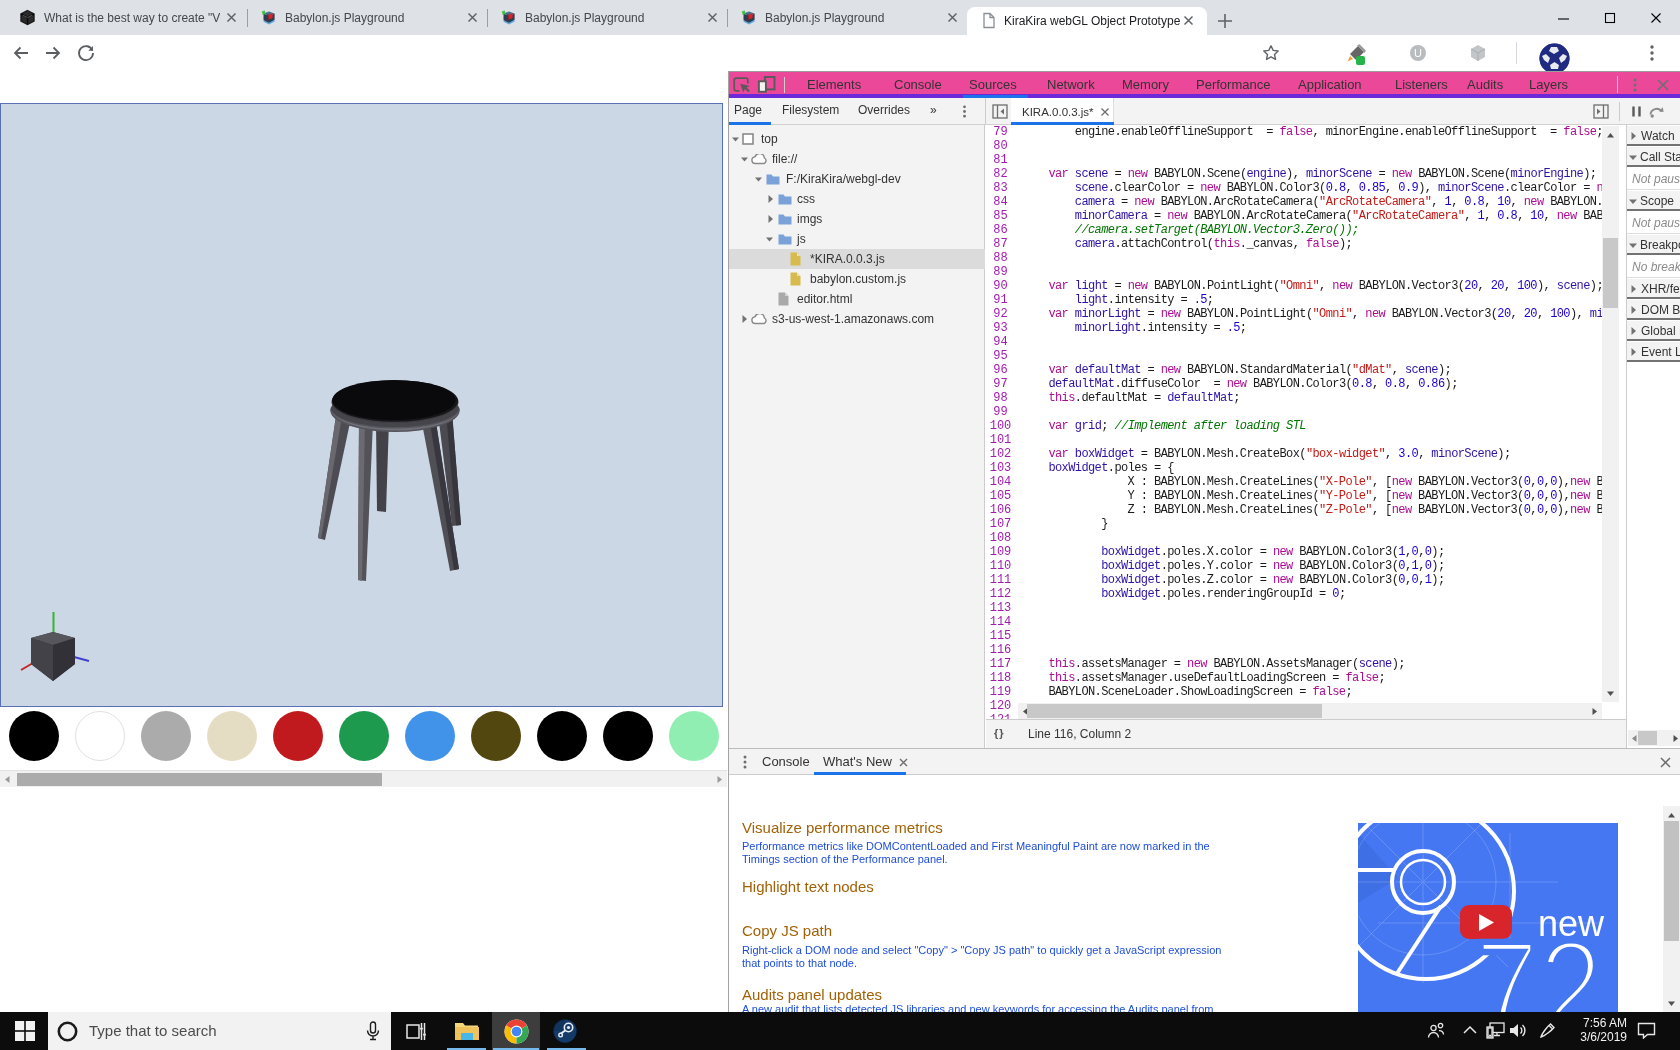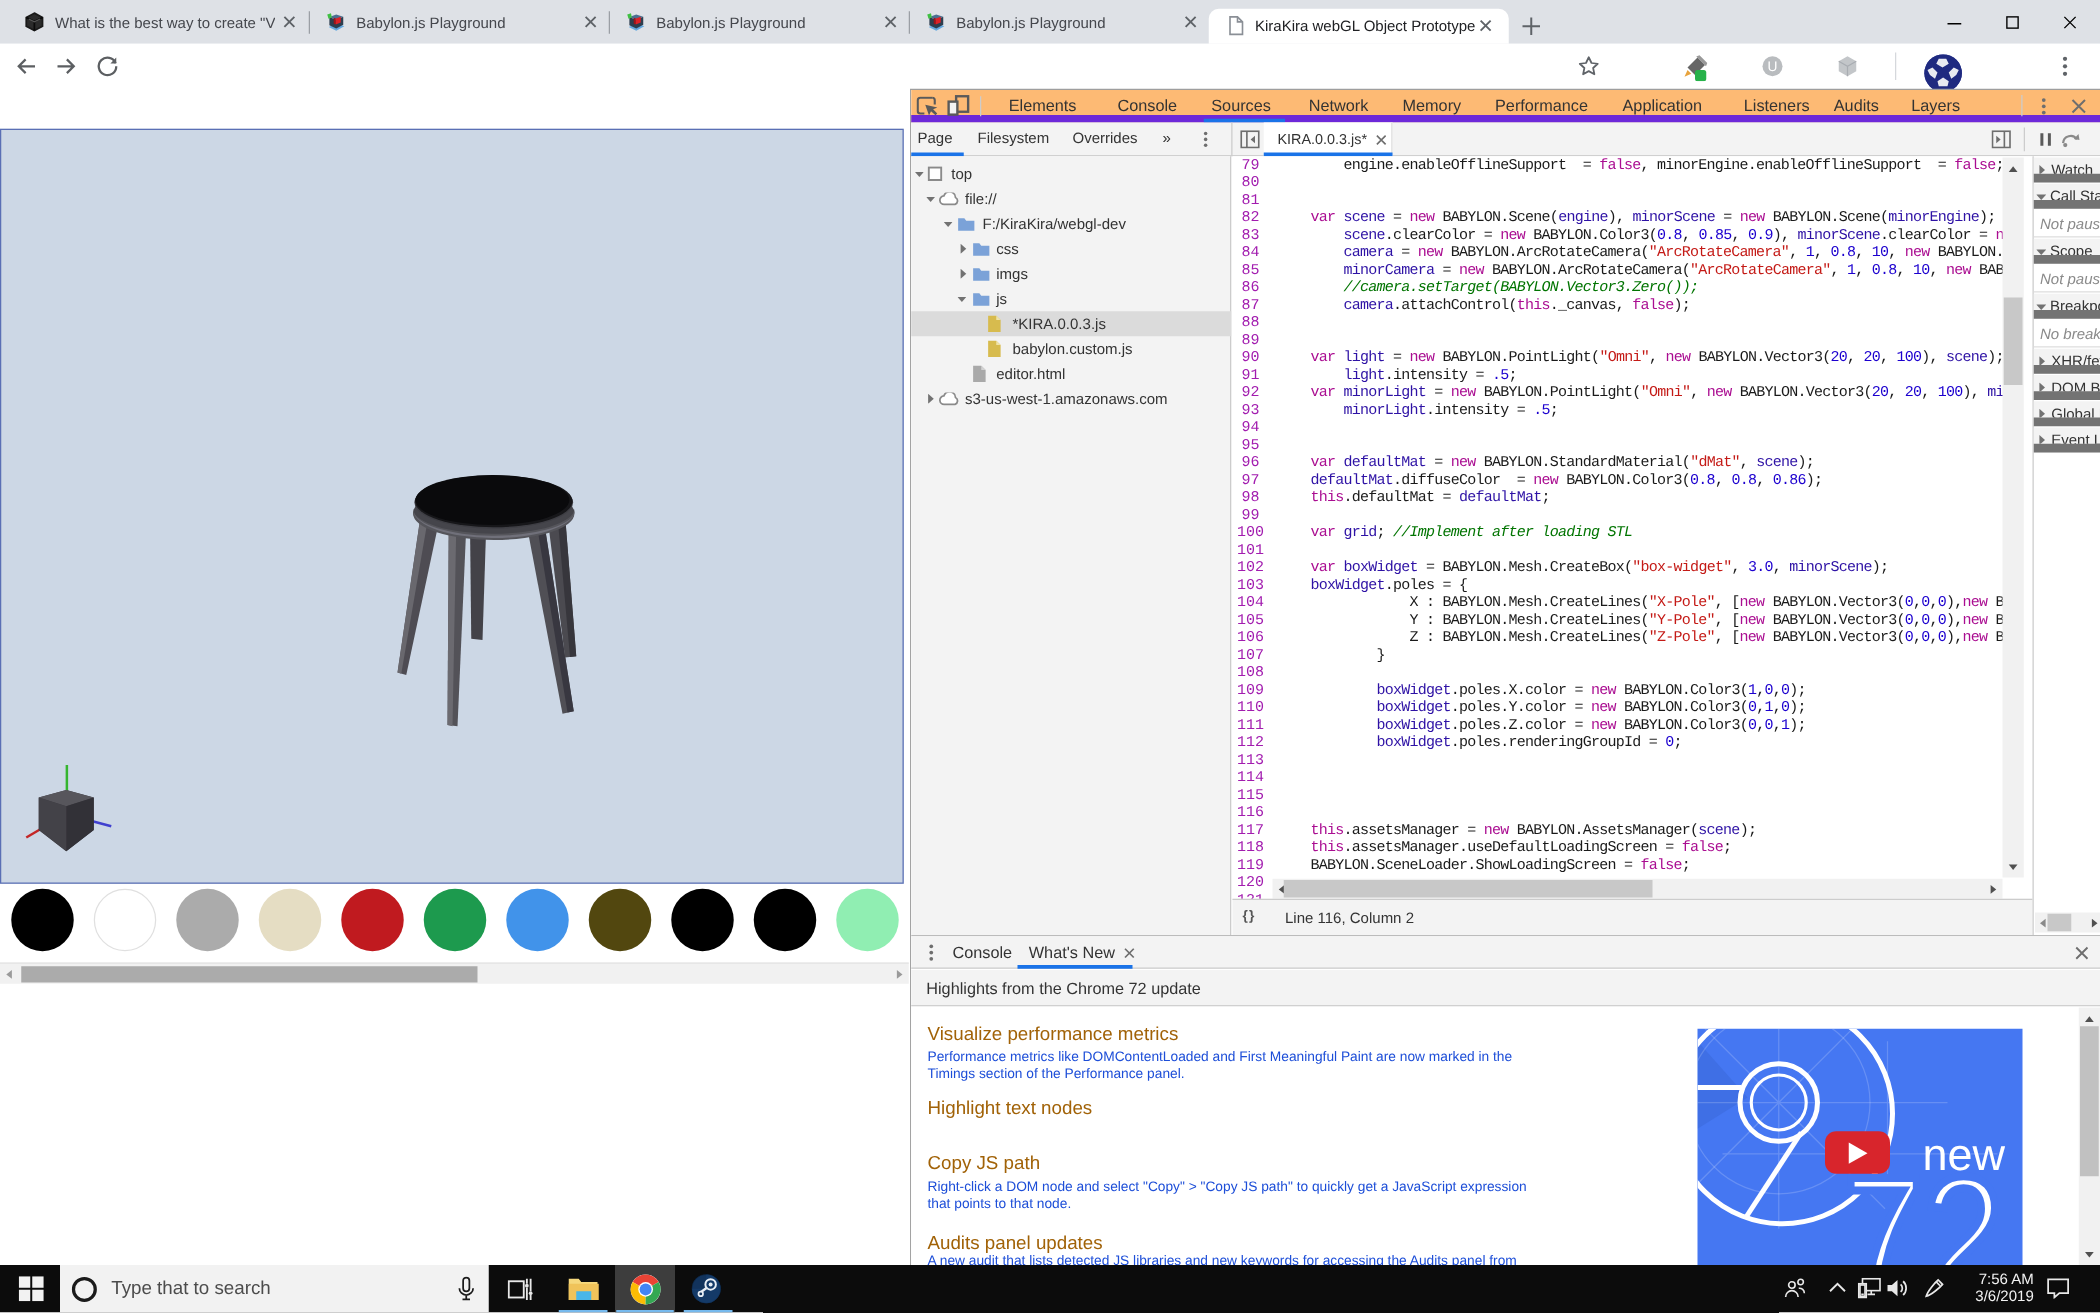--- a/index.html
+++ b/index.html
@@ -16,33 +16,33 @@
 #omnibox{position:absolute;left:110px;top:4px;width:1143px;height:28px;background:#f1f3f4;border-radius:14px;color:#5f6368}
 #omnibox .url{position:absolute;left:71px;top:6px;font-size:14px;color:#202124}
 
 #page{position:absolute;left:0;top:72px;width:728px;height:940px;background:#fff}
 #canvas3d{position:absolute;left:0;top:31px;width:723px;height:604px;background:#ccd7e5;border:1px solid #5a6fb5;overflow:hidden}
 .swatch{position:absolute;top:639px;width:50px;height:50px;border-radius:50%}
 #pagescroll{position:absolute;left:0;top:698px;width:727px;height:17px;background:#f1f1f1;border-top:1px solid #e2e2e2}
 #pagescroll .thumb{position:absolute;left:17px;top:2px;width:365px;height:13px;background:#ababab}
 
 #devtools{position:absolute;left:729px;top:72px;width:951px;height:940px;background:#fff}
-#dtbar{position:absolute;left:0;top:0;width:951px;height:26px;background:#fdba74;border-bottom:6px solid #6d28d9}
+#dtbar{position:absolute;left:0;top:0;width:951px;height:26px;background:#ec4899;border-bottom:4px solid #6d28d9}
 .dttab{position:absolute;top:0;height:25px;line-height:25px;font-size:13px;color:#333}
 #row2{position:absolute;left:0;top:26px;width:951px;height:27px;background:#f3f3f3;border-bottom:1px solid #d0d0d0}
 #navigator{position:absolute;left:0;top:53px;width:256px;height:623px;background:#f3f3f3;border-right:1px solid #ccc}
 .trow{position:absolute;left:0;width:256px;height:20px;font-size:12px;color:#333;line-height:20px}
 #editor{position:absolute;left:257px;top:53px;width:641px;height:623px;background:#fff}
 #gutter{position:absolute;left:0;top:0;width:34px;height:602px;color:#a21caf;font:12px/14px "Liberation Mono",monospace;text-align:center;overflow:hidden}
 #code{position:absolute;left:36px;top:0;width:581px;height:602px;overflow:hidden;font:12px/14px "Liberation Mono",monospace;letter-spacing:-0.6px;color:#1a1a1a;white-space:pre}
 #code div{height:14px}
 #gutter div{height:14px}
 .k{color:#aa0d91}.s{color:#c41a16}.n{color:#1c00cf}.c{color:#007400;font-style:italic}.v{color:#2e12a5}
 #sidebar{position:absolute;left:897px;top:53px;width:54px;height:623px;background:#fff;border-left:1px solid #ccc}
-.sbhead{position:absolute;left:0;width:53px;height:21px;background:#f3f3f3;border-bottom:7px solid #737373;font-size:12px;color:#333;line-height:21px;white-space:nowrap;overflow:hidden}
+.sbhead{position:absolute;left:0;width:53px;height:21px;background:#f3f3f3;border-bottom:2px solid #737373;font-size:12px;color:#333;line-height:21px;white-space:nowrap;overflow:hidden}
 .sbitem{position:absolute;left:0;width:53px;height:22px;border-bottom:1px solid #ddd;font-size:12px;font-style:italic;color:#8a8a8a;line-height:22px;white-space:nowrap;overflow:hidden}
 #drawer{position:absolute;left:0;top:676px;width:951px;height:264px;background:#fff;border-top:1px solid #bbb}
 #drawtabs{position:absolute;left:0;top:0;width:951px;height:26px;background:#f3f3f3;border-bottom:1px solid #ccc}
 #highlights{position:absolute;left:0;top:27px;width:951px;height:29px;background:#f3f3f3;border-bottom:1px solid #d0d0d0;font-size:13px;color:#333;line-height:29px}
 .wnh{position:absolute;font-size:15px;color:#a16207;white-space:nowrap}
 .wnp{position:absolute;font-size:11px;color:#1d4ed8;line-height:13px}
 
 #taskbar{position:absolute;left:0;top:1012px;width:1680px;height:38px;background:#0c0c0c}
 #searchbox{position:absolute;left:48px;top:0;width:343px;height:38px;background:#f2f2f2}
 .tbblue{position:absolute;top:36px;height:2px;background:#76b9ed}
@@ -523,23 +523,20 @@
    <div class="dttab" style="left:33px;font-size:13px">Console</div>
    <div class="dttab" style="left:94px;font-size:13px;color:#333">What's New</div>
    <svg class="abs" style="left:169px;top:8px" width="11" height="11" viewBox="0 0 11 11">
             <path d="M2 2l7 7M9 2 2 9" stroke="#6e6e6e" stroke-width="1.4"></path>
           </svg>
    <div class="abs" style="left:85px;top:23px;width:92px;height:3px;background:#1a73e8"></div>
    <svg class="abs" style="left:930px;top:7px" width="13" height="13" viewBox="0 0 13 13">
             <path d="M2 2l9 9M11 2 2 11" stroke="#6e6e6e" stroke-width="1.5"></path>
           </svg>
   </div>
-  <div id="highlights">
-          <span style="position:absolute;left:12px">Highlights from the Chrome 72 update</span>
-        </div>
   <div class="wnh" style="left:13px;top:70px">Visualize performance metrics</div>
   <div class="wnp" style="left:13px;top:91px;width:600px">Performance metrics like DOMContentLoaded and First Meaningful Paint are now marked in the<br>Timings section of the Performance panel.</div>
   <div class="wnh" style="left:13px;top:129px">Highlight text nodes</div>
   <div class="wnh" style="left:13px;top:173px">Copy JS path</div>
   <div class="wnp" style="left:13px;top:195px;width:600px">Right-click a DOM node and select "Copy" &gt; "Copy JS path" to quickly get a JavaScript expression<br>that points to that node.</div>
   <div class="wnh" style="left:13px;top:237px">Audits panel updates</div>
   <div class="wnp" style="left:13px;top:254px;width:620px">A new audit that lists detected JS libraries and new keywords for accessing the Audits panel from</div>
   <div style="position:absolute;left:629px;top:74px;width:260px;height:190px;background:#4577f2;overflow:hidden">
    <svg width="260" height="190" viewBox="0 0 260 190">
      <polygon points="0,10 40,55 0,80" fill="#3a67d8" opacity=".5"></polygon>

